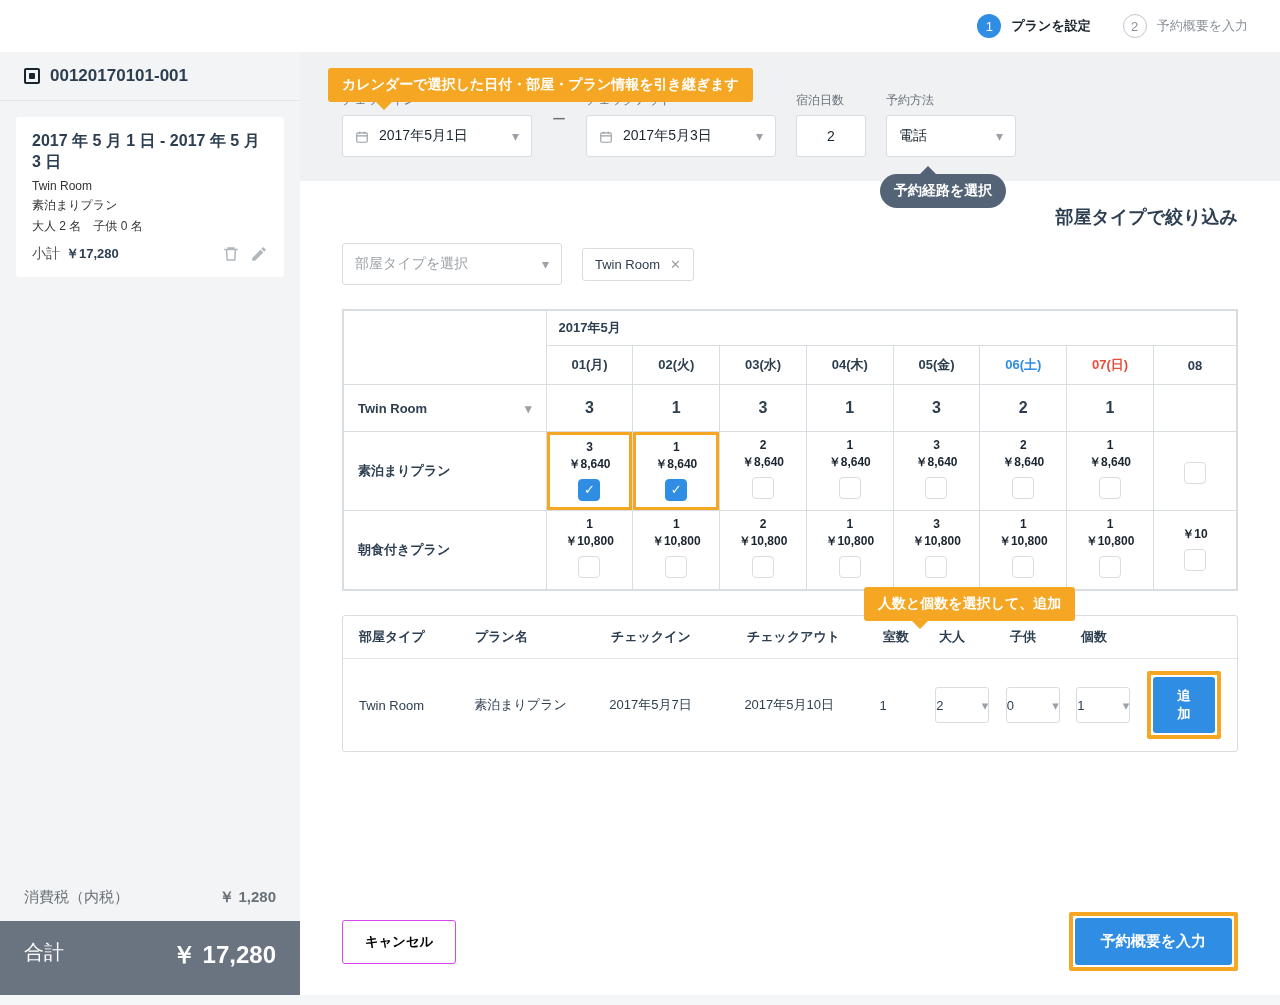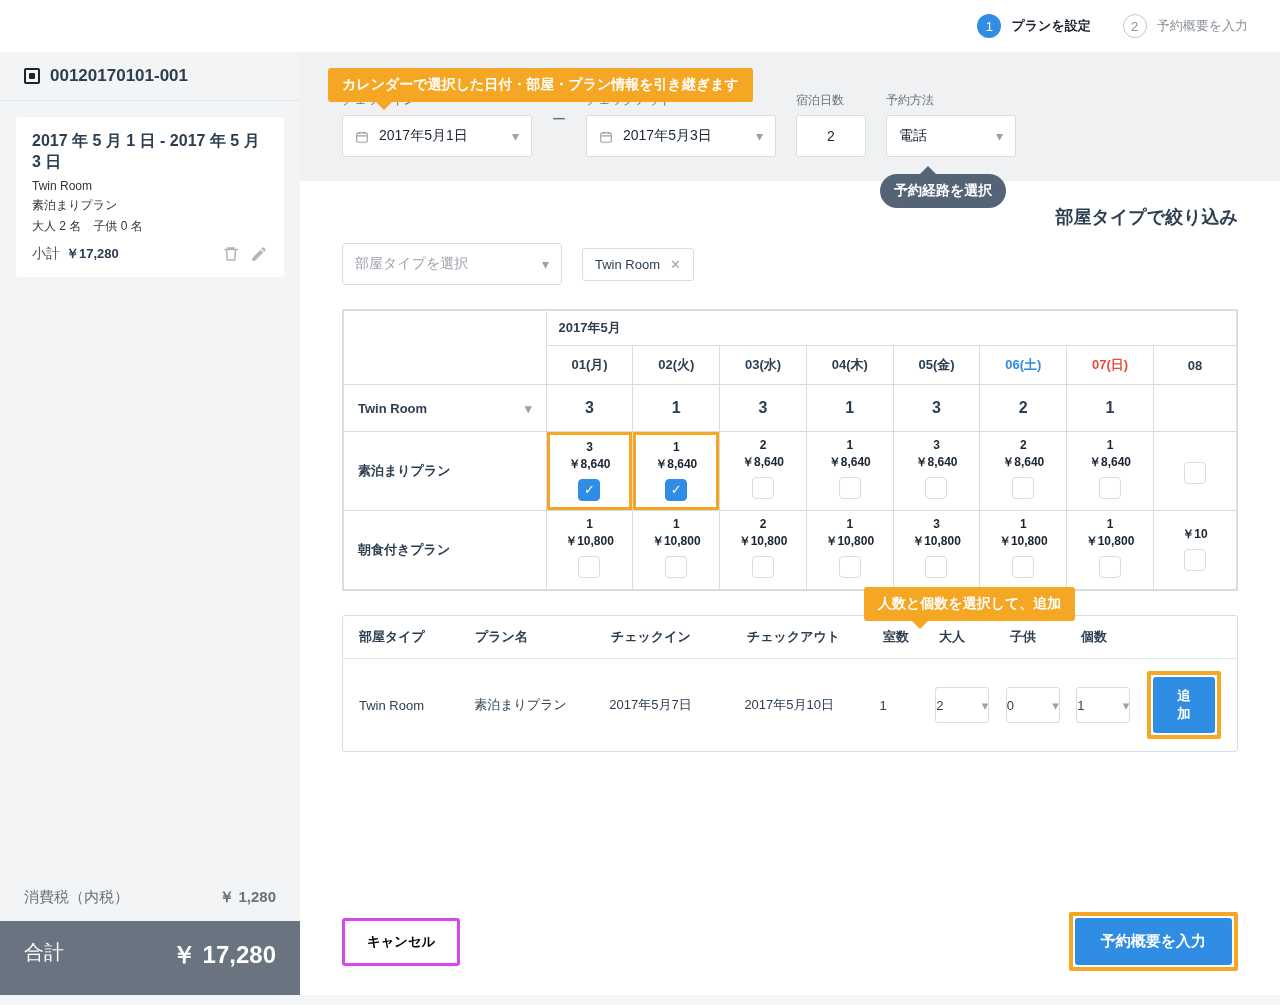--- a/index.html
+++ b/index.html
@@ -90,21 +90,21 @@
 .gt-head, .gt-row { display: flex; align-items: center; padding: 12px 16px; gap: 16px; font-size: 13px; }
 .gt-head { font-weight: 700; }
 .gt-row { border-top: 1px solid #e3e6e9; }
 .gt-col.room{width:100px;} .gt-col.plan{width:120px;} .gt-col.ci{width:120px;} .gt-col.co{width:120px;} .gt-col.rm{width:40px;} .gt-col.ad{width:55px;} .gt-col.ch{width:55px;} .gt-col.qt{width:55px;}
 .mini-select { border: 1px solid #d8dde2; border-radius: 3px; width: 54px; height: 36px; display: flex; align-items: center; justify-content: center; gap: 6px; }
 .btn-add { background: #2f8de4; color: #fff; border: none; padding: 10px 18px; border-radius: 3px; font-weight: 700; cursor: pointer; }
 .outline-gold { border: 4px solid #f5a623; padding: 2px; border-radius: 2px; display:inline-block;}
 
 
 .footer-bar { position: absolute; bottom: 0; left: 0; right: 0; padding: 16px 42px 24px; display: flex; align-items: center; gap: 16px; background:#fff; }
-.btn-cancel { border: 3px solid #d946ef; background: #fff; padding: 12px 22px; border-radius: 3px; cursor: pointer;font-weight:600; }
+.btn-cancel { border: 1px solid #d946ef; background: #fff; padding: 12px 22px; border-radius: 3px; cursor: pointer;font-weight:600; }
 .btn-primary { background: #2f8de4; color: #fff; border: none; padding: 14px 26px; font-weight: 700; border-radius: 3px; cursor: pointer;font-size:15px; }
 .spacer { flex: 1; }
 
 svg { display: inline-block; vertical-align: middle; }
 </style>
 </head>
 <body>
 
 <div class="top-header">
   <div class="header-right">

